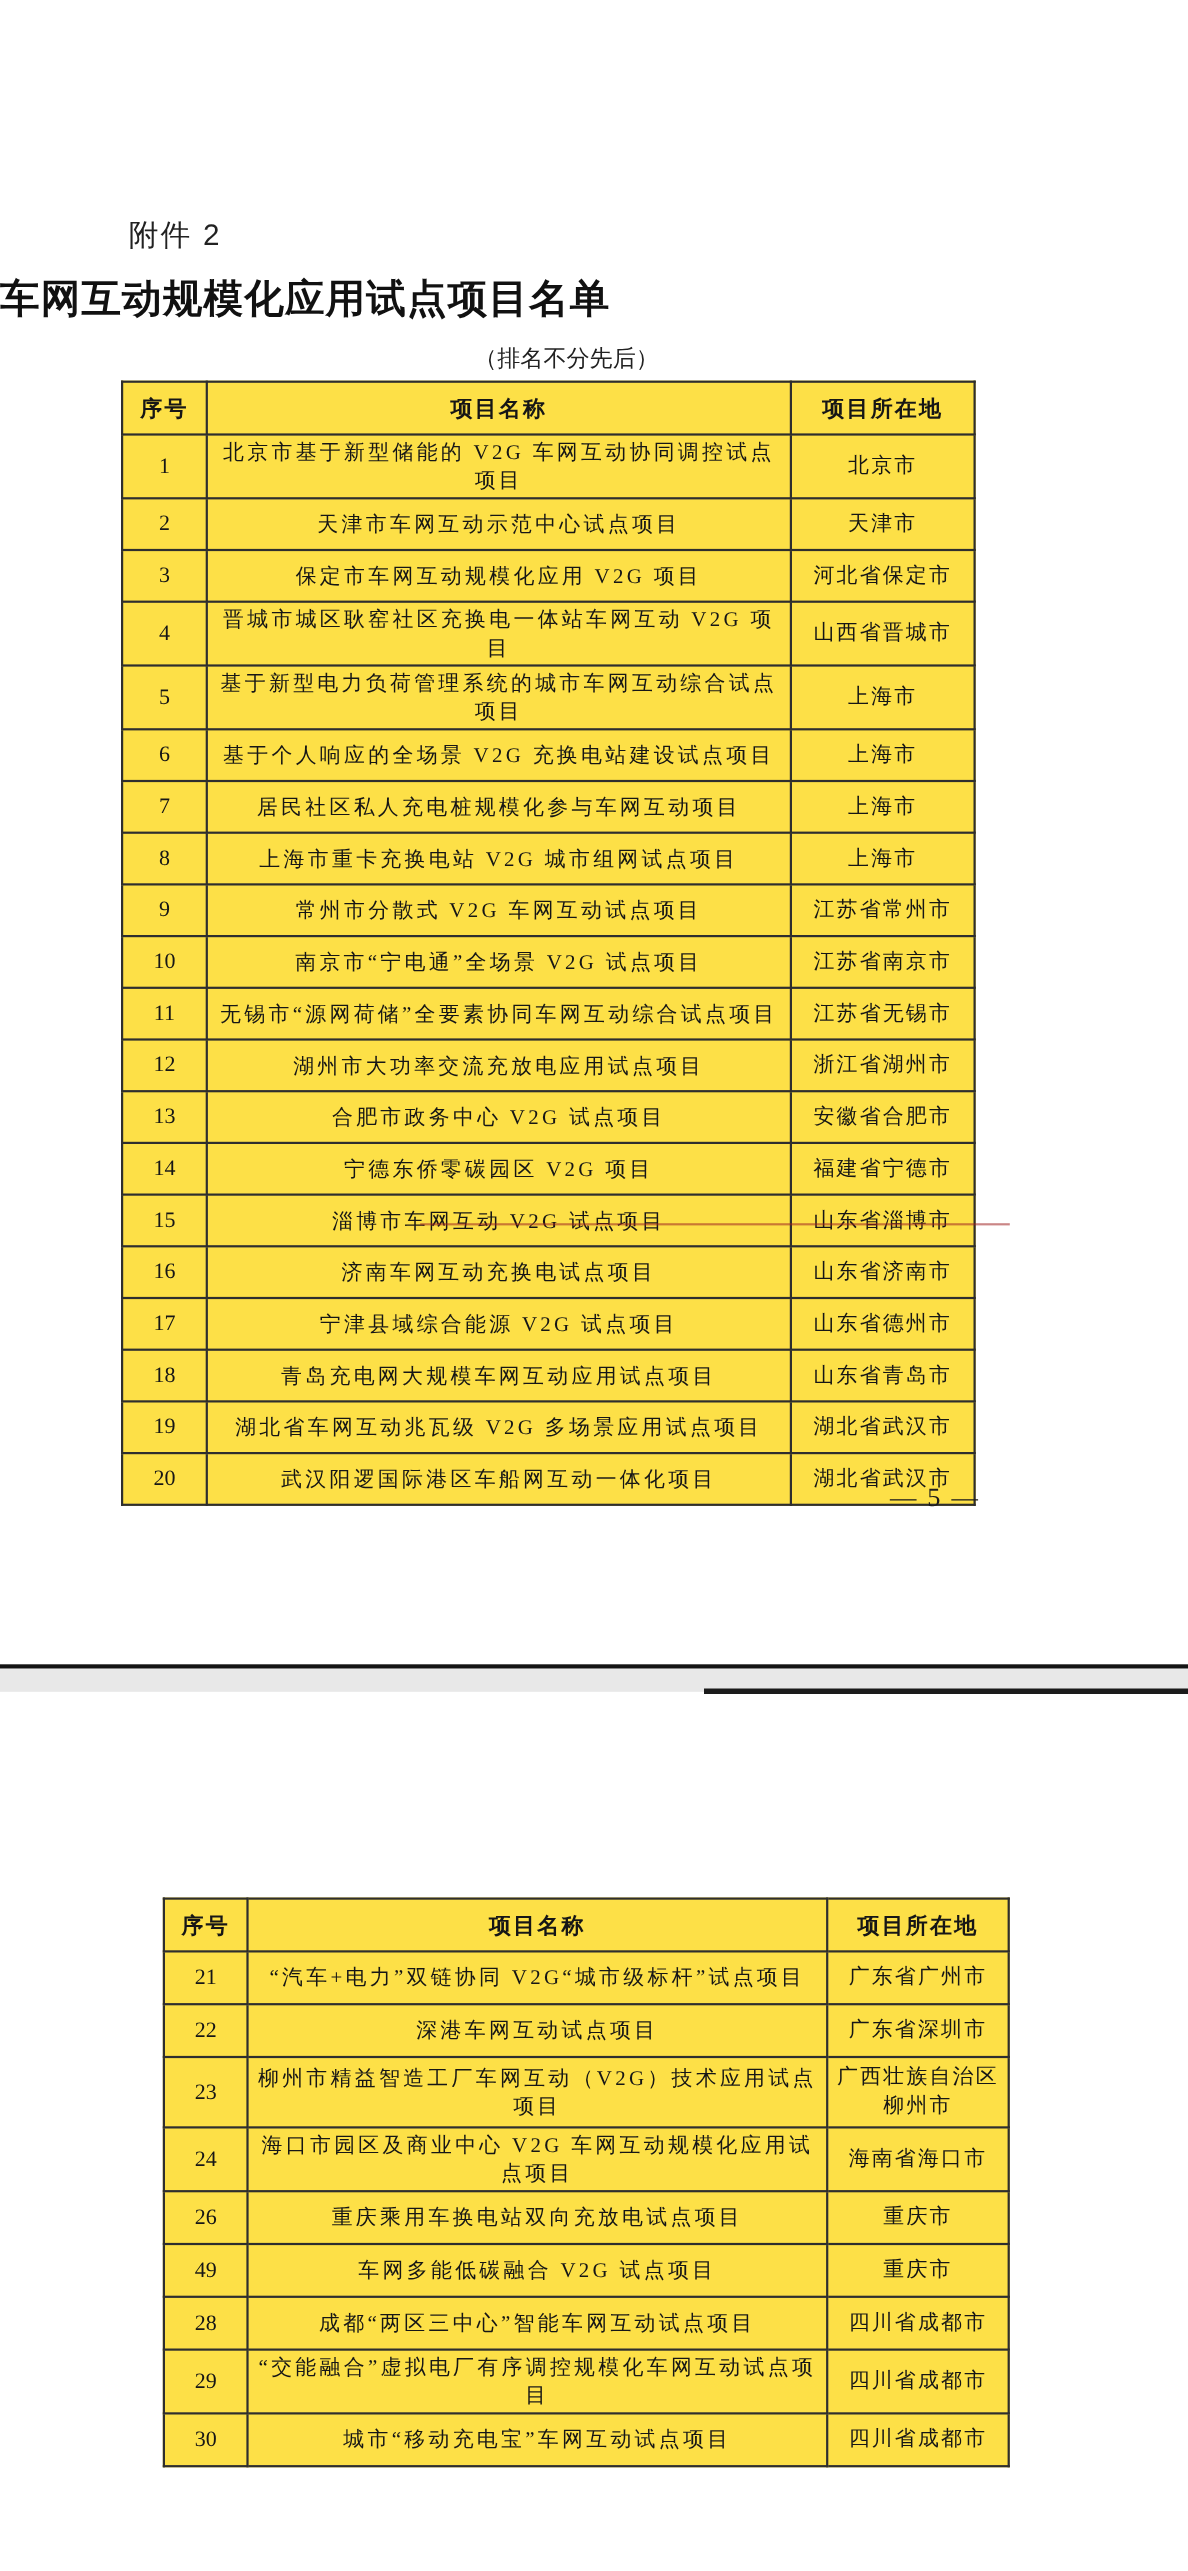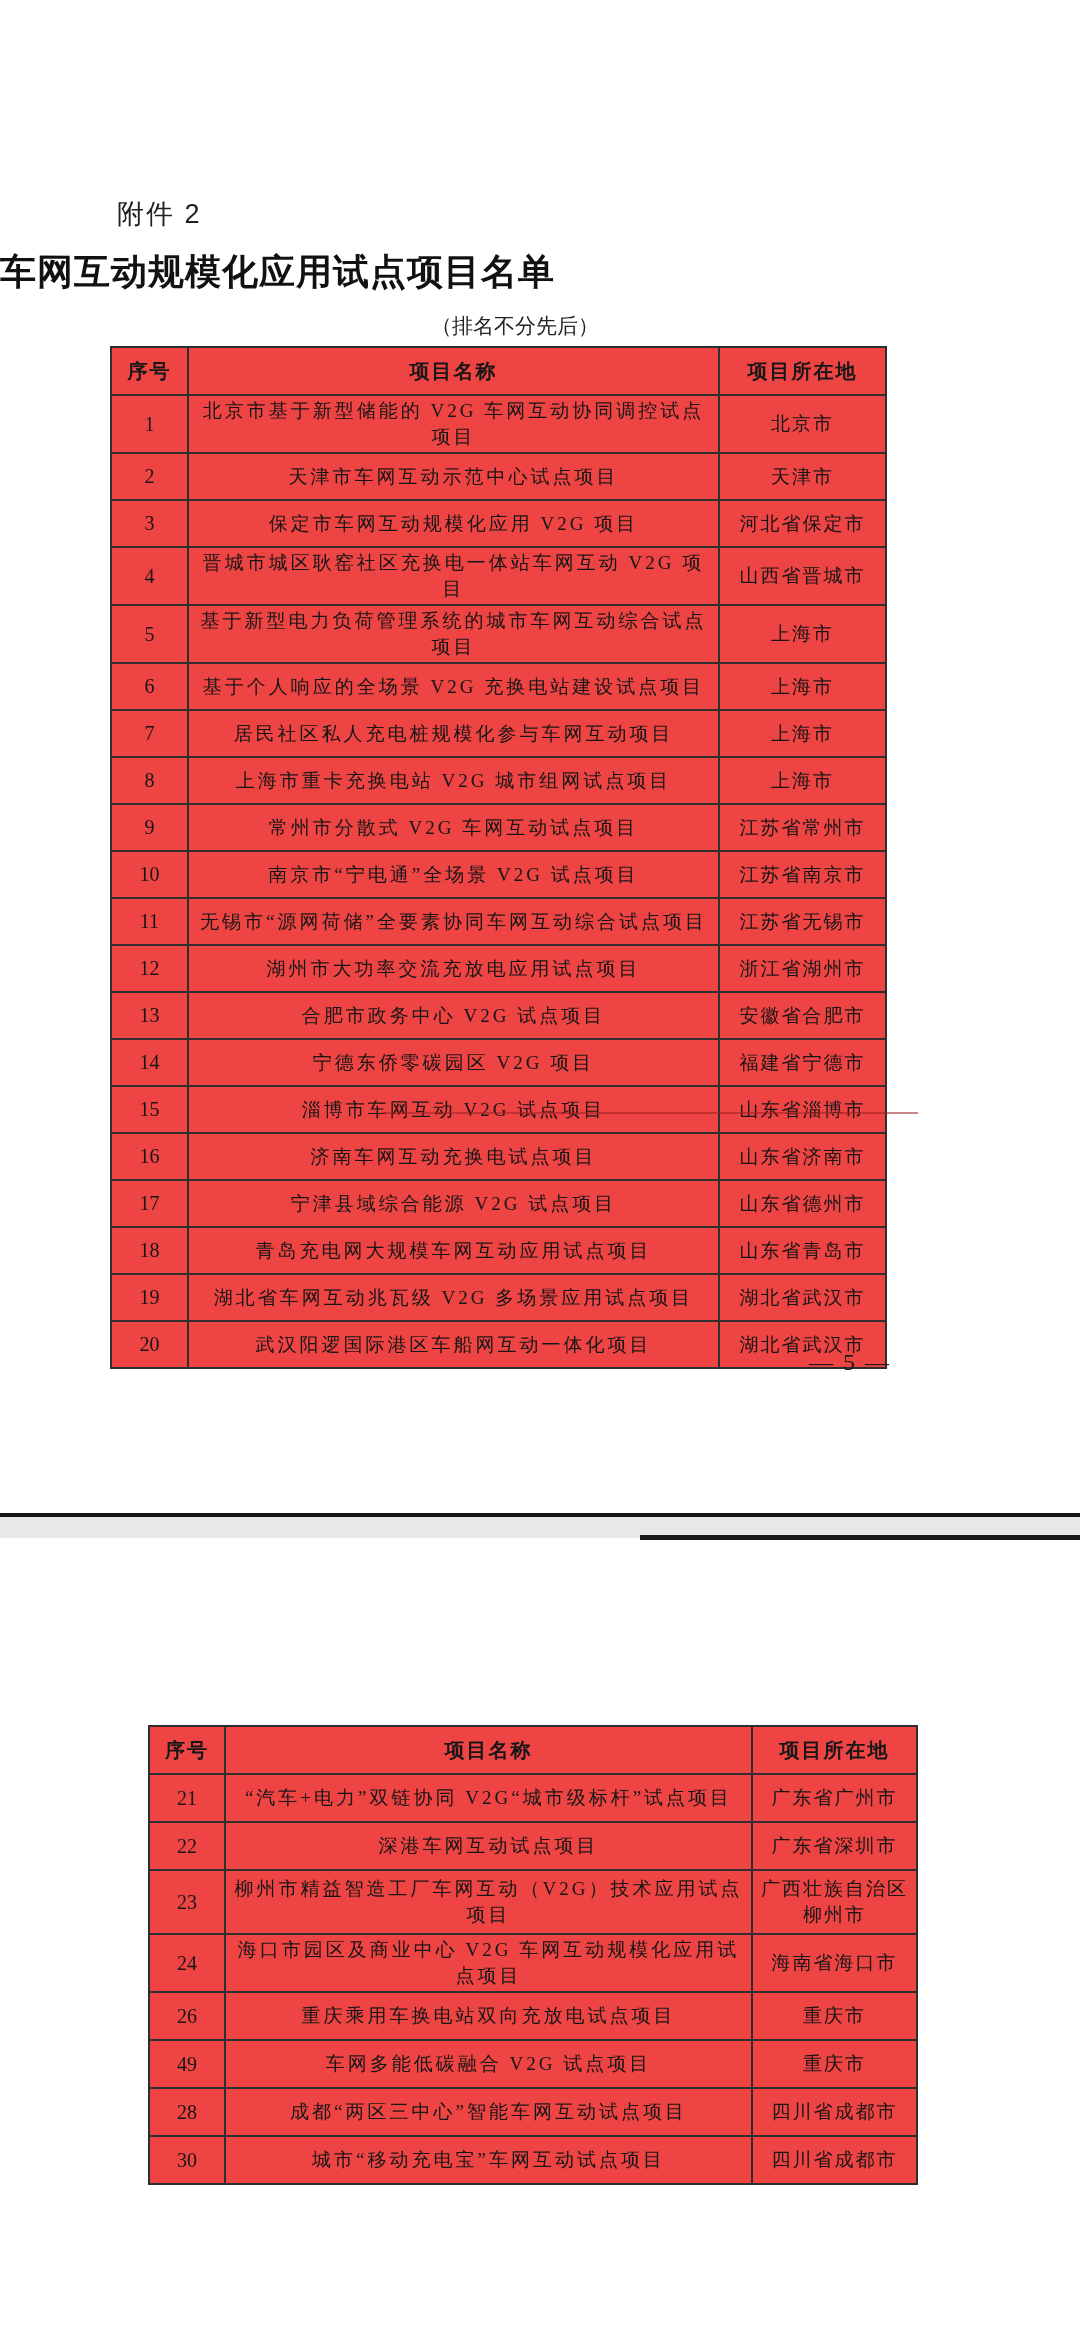--- a/index.html
+++ b/index.html
@@ -42,21 +42,21 @@
     width: 1030px;
     text-align: center;
     font-size: 21px;
     color: #222;
   }
 
   table.doc-table {
     position: absolute;
     border-collapse: collapse;
     table-layout: fixed;
-    background: #ef4444;
+    background: #fde047;
   }
   #table1 { left: 110px; top: 300px; width: 775px; }
   #table2 { left: 148px; top: 1679px; width: 768px; }
 
   .doc-table th, .doc-table td {
     border: 2px solid #2e2e2e;
     text-align: center;
     vertical-align: middle;
     padding: 2px 6px;
     overflow: hidden;
@@ -319,20 +319,25 @@
           <td class="col-no">49</td>
           <td class="col-name">车网多能低碳融合 V2G 试点项目</td>
           <td class="col-location">重庆市</td>
         </tr>
         <tr>
           <td class="col-no">28</td>
           <td class="col-name">成都“两区三中心”智能车网互动试点项目</td>
           <td class="col-location">四川省成都市</td>
         </tr>
         <tr>
+          <td class="col-no">29</td>
+          <td class="col-name">“交能融合”虚拟电厂有序调控规模化车网互动试点项目</td>
+          <td class="col-location">四川省成都市</td>
+        </tr>
+        <tr>
           <td class="col-no">30</td>
           <td class="col-name">城市“移动充电宝”车网互动试点项目</td>
           <td class="col-location">四川省成都市</td>
         </tr>
       </tbody>
   </table>
 
 </div>
 
 </body></html>

